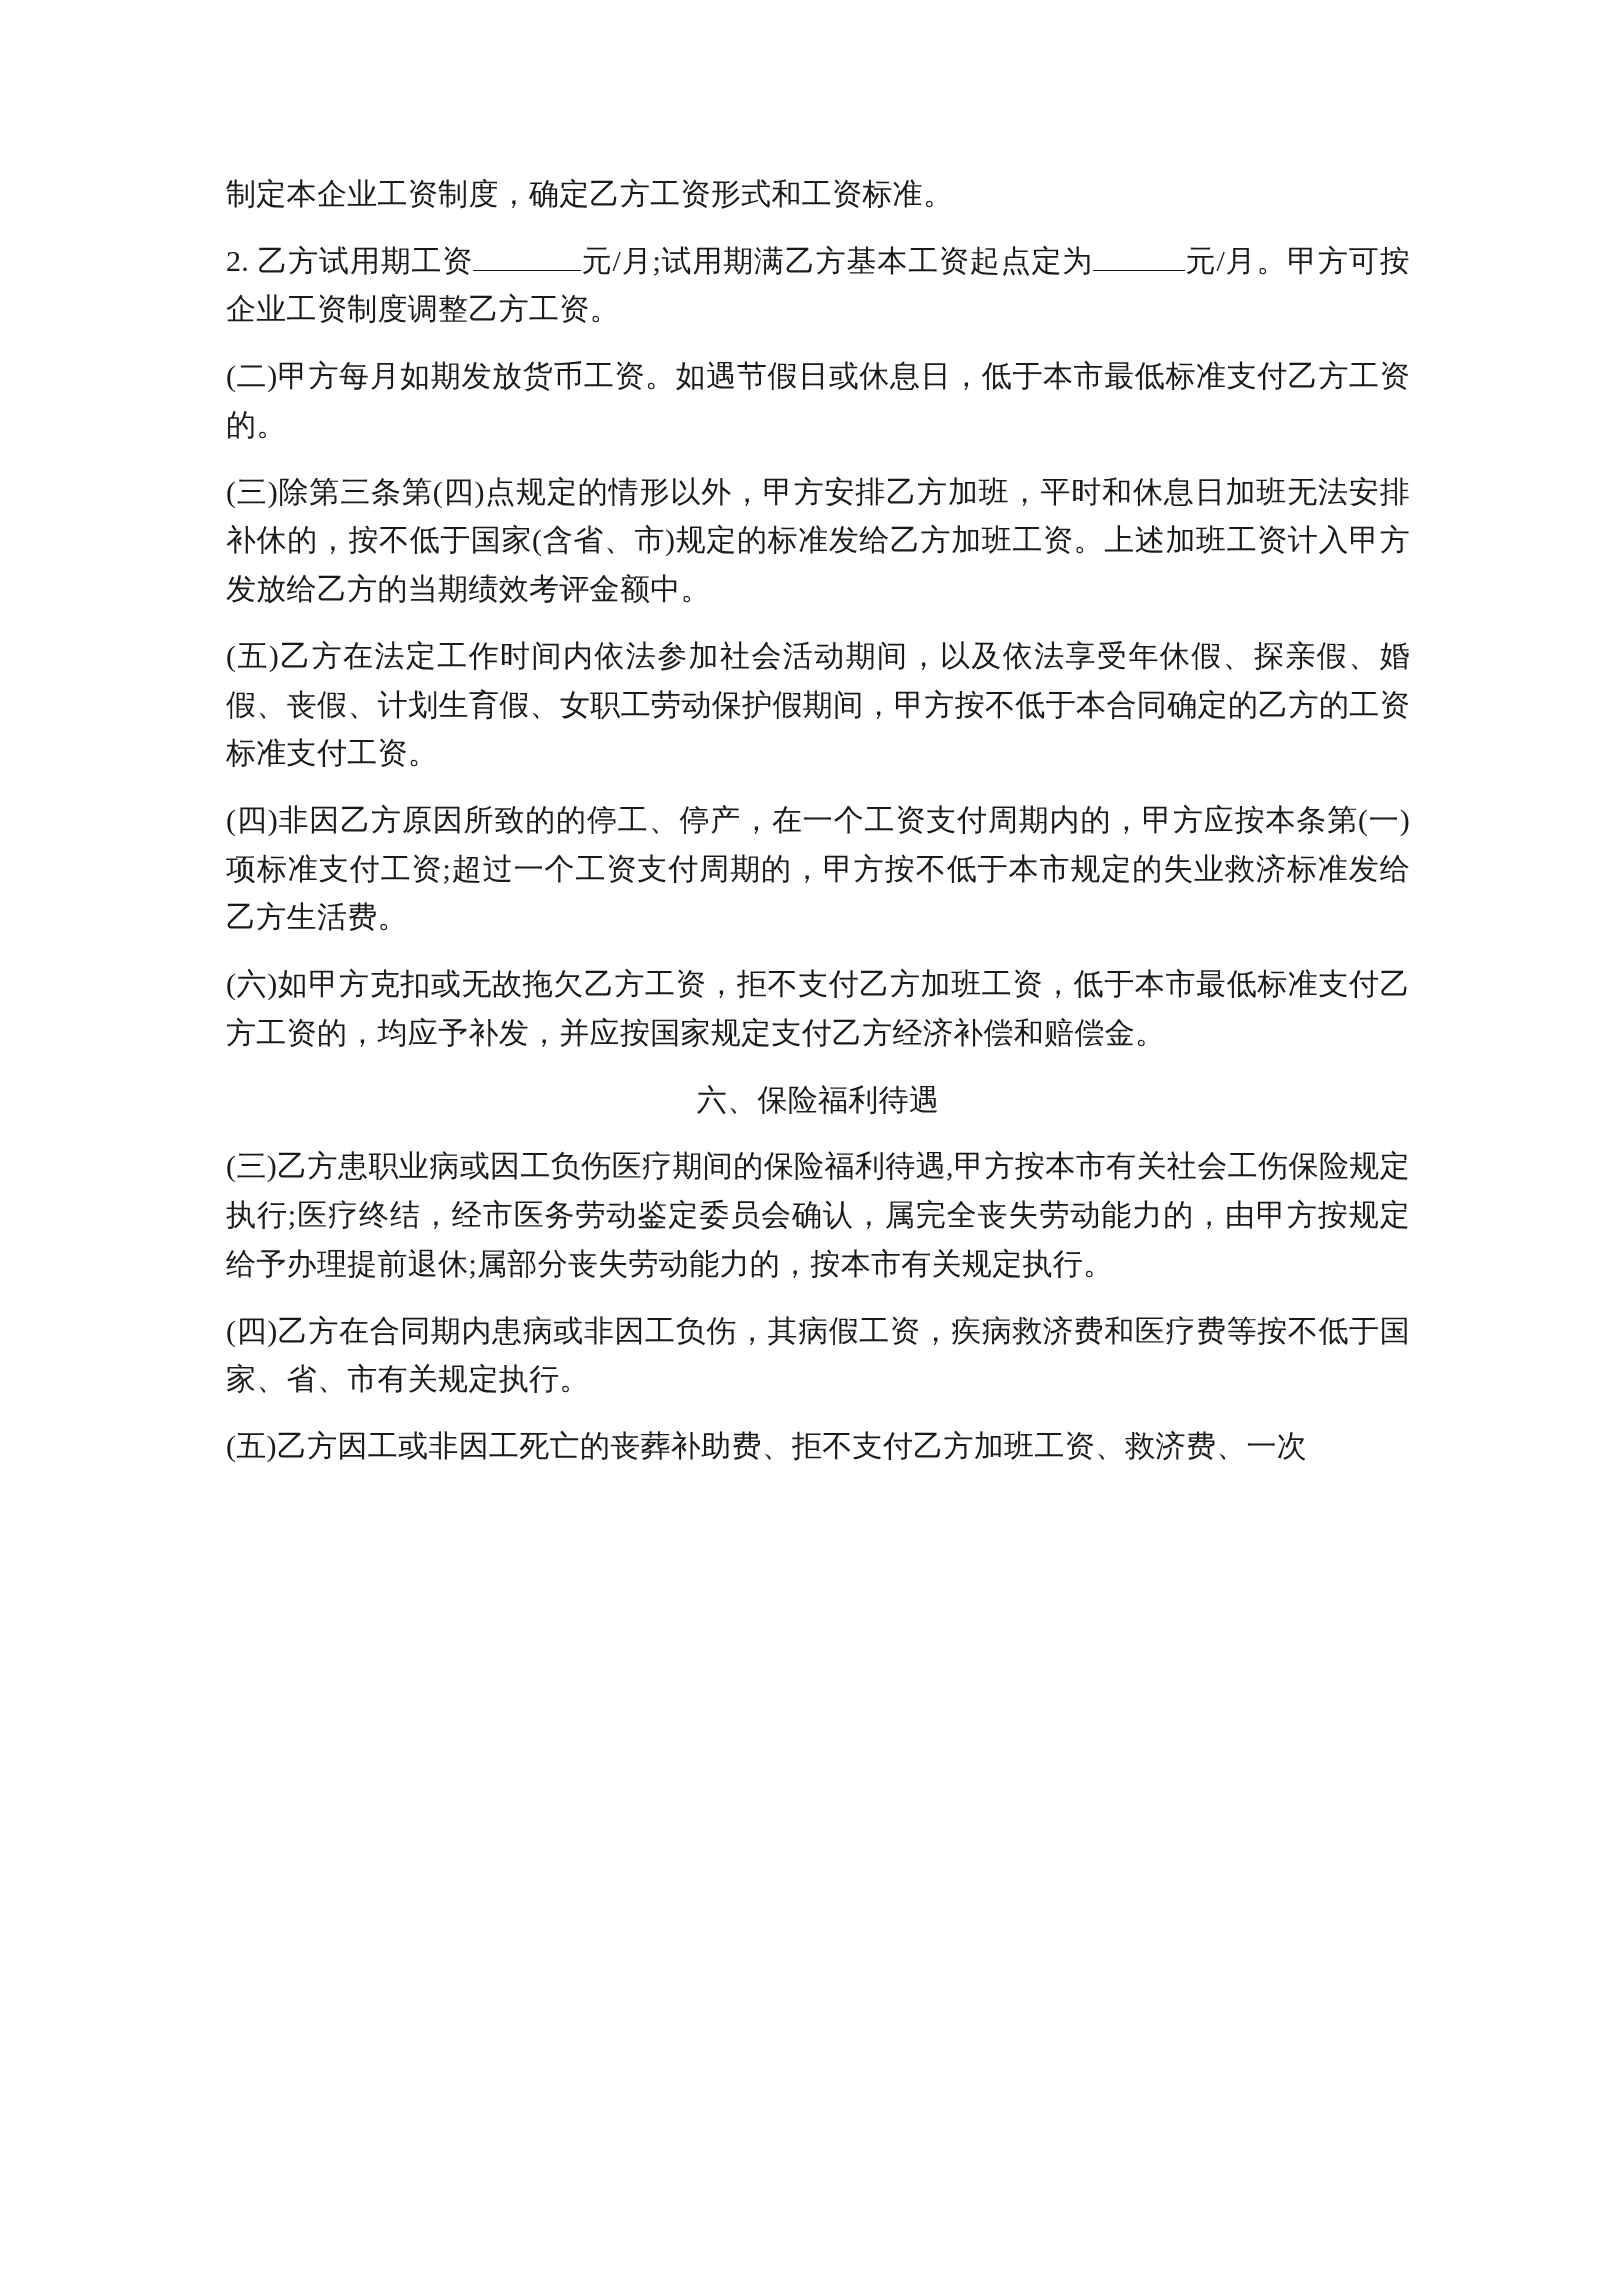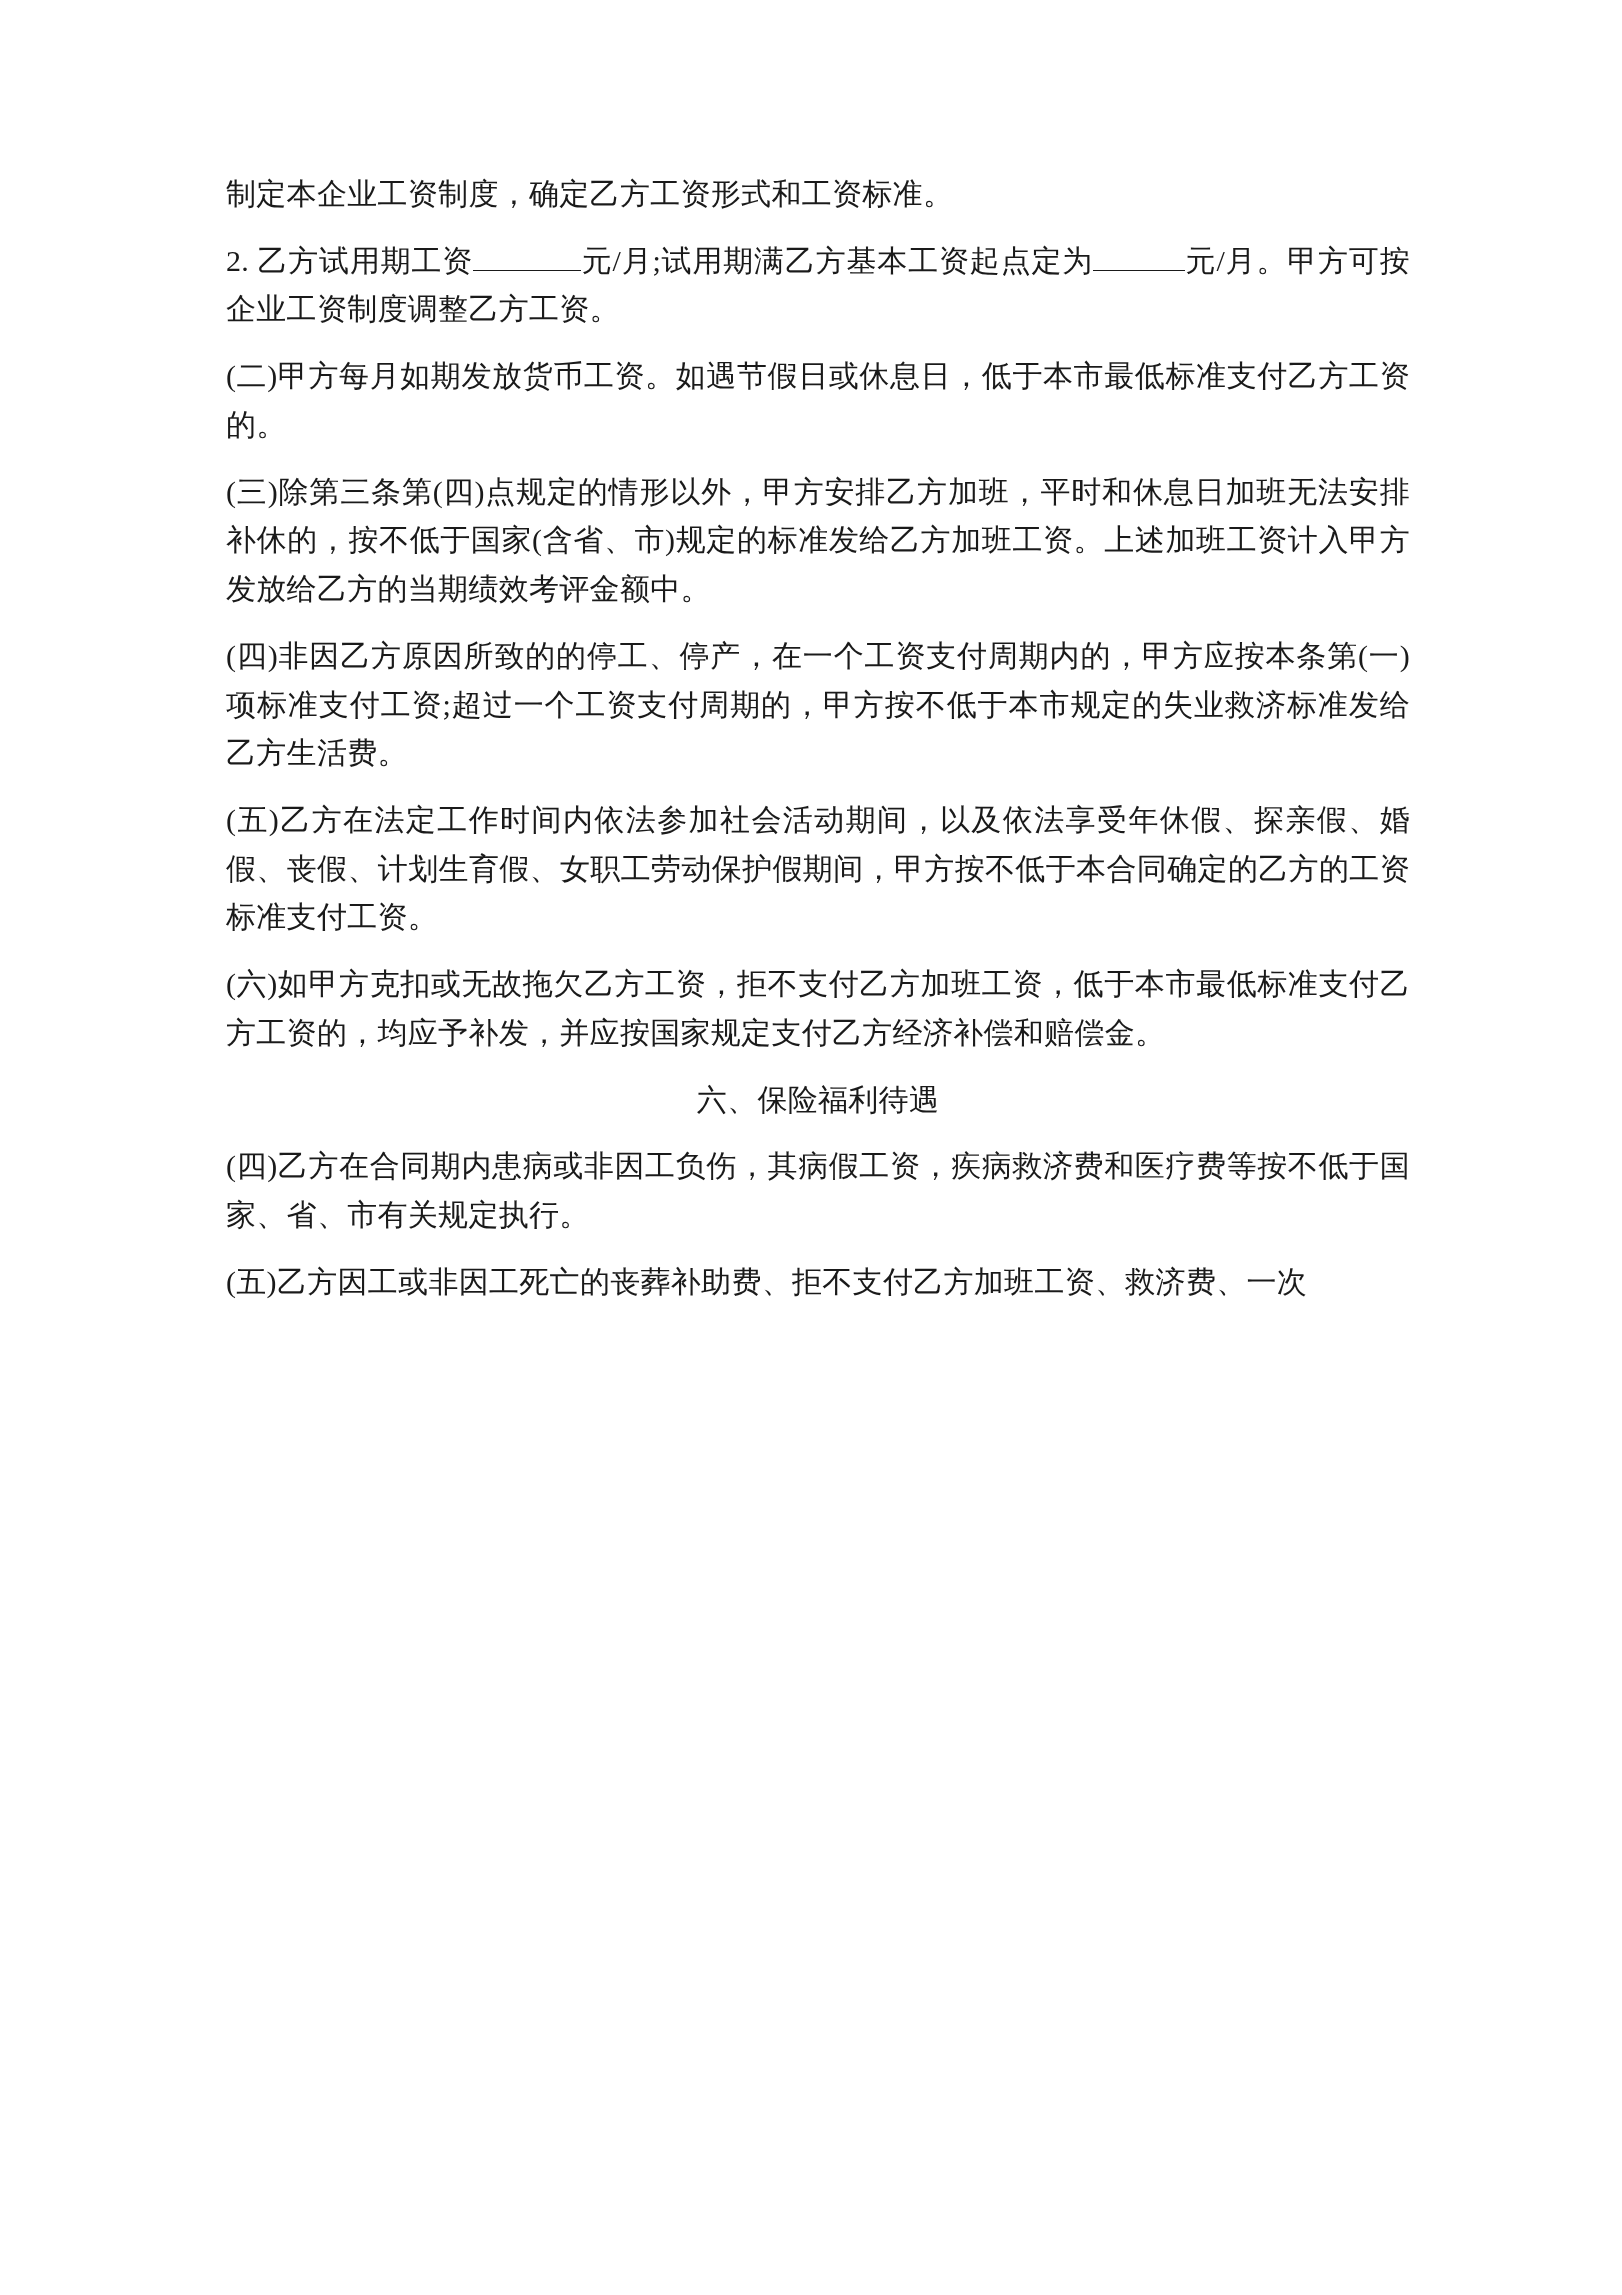--- a/index.html
+++ b/index.html
@@ -57,30 +57,31 @@
   <div class="doc-body">
 
     <p class="para">制定本企业工资制度，确定乙方工资形式和工资标准。</p>
 
     <p class="para"><span>2. 乙方试用期工资</span><span class="blank w1"></span><span>元/月;试用期满乙方基本工资起点定为</span><span class="blank w2"></span><span>元/月。甲方可按企业工资制度调整乙方工资。</span></p>
 
     <p class="para">(二)甲方每月如期发放货币工资。如遇节假日或休息日，低于本市最低标准支付乙方工资的。</p>
 
     <p class="para">(三)除第三条第(四)点规定的情形以外，甲方安排乙方加班，平时和休息日加班无法安排补休的，按不低于国家(含省、市)规定的标准发给乙方加班工资。上述加班工资计入甲方发放给乙方的当期绩效考评金额中。</p>
 
+    <p class="para">(五)乙方在法定工作时间内依法参加社会活动期间，以及依法享受年休假、探亲假、婚假、丧假、计划生育假、女职工劳动保护假期间，甲方按不低于本合同确定的乙方的工资标准支付工资。</p>
+
     <p class="para">(四)非因乙方原因所致的的停工、停产，在一个工资支付周期内的，甲方应按本条第(一)项标准支付工资;超过一个工资支付周期的，甲方按不低于本市规定的失业救济标准发给乙方生活费。</p>
-
-    <p class="para">(五)乙方在法定工作时间内依法参加社会活动期间，以及依法享受年休假、探亲假、婚假、丧假、计划生育假、女职工劳动保护假期间，甲方按不低于本合同确定的乙方的工资标准支付工资。</p>
 
     <p class="para">(六)如甲方克扣或无故拖欠乙方工资，拒不支付乙方加班工资，低于本市最低标准支付乙方工资的，均应予补发，并应按国家规定支付乙方经济补偿和赔偿金。</p>
 
     <p class="heading">六、保险福利待遇</p>
 
 
 
+    <p class="para">(三)乙方患职业病或因工负伤医疗期间的保险福利待遇,甲方按本市有关社会工伤保险规定执行;医疗终结，经市医务劳动鉴定委员会确认，属完全丧失劳动能力的，由甲方按规定给予办理提前退休;属部分丧失劳动能力的，按本市有关规定执行。</p>
 
     <p class="para">(四)乙方在合同期内患病或非因工负伤，其病假工资，疾病救济费和医疗费等按不低于国家、省、市有关规定执行。</p>
 
     <p class="para">(五)乙方因工或非因工死亡的丧葬补助费、拒不支付乙方加班工资、救济费、一次</p>
 
   </div>
 </div>
 
 
 </body></html>

